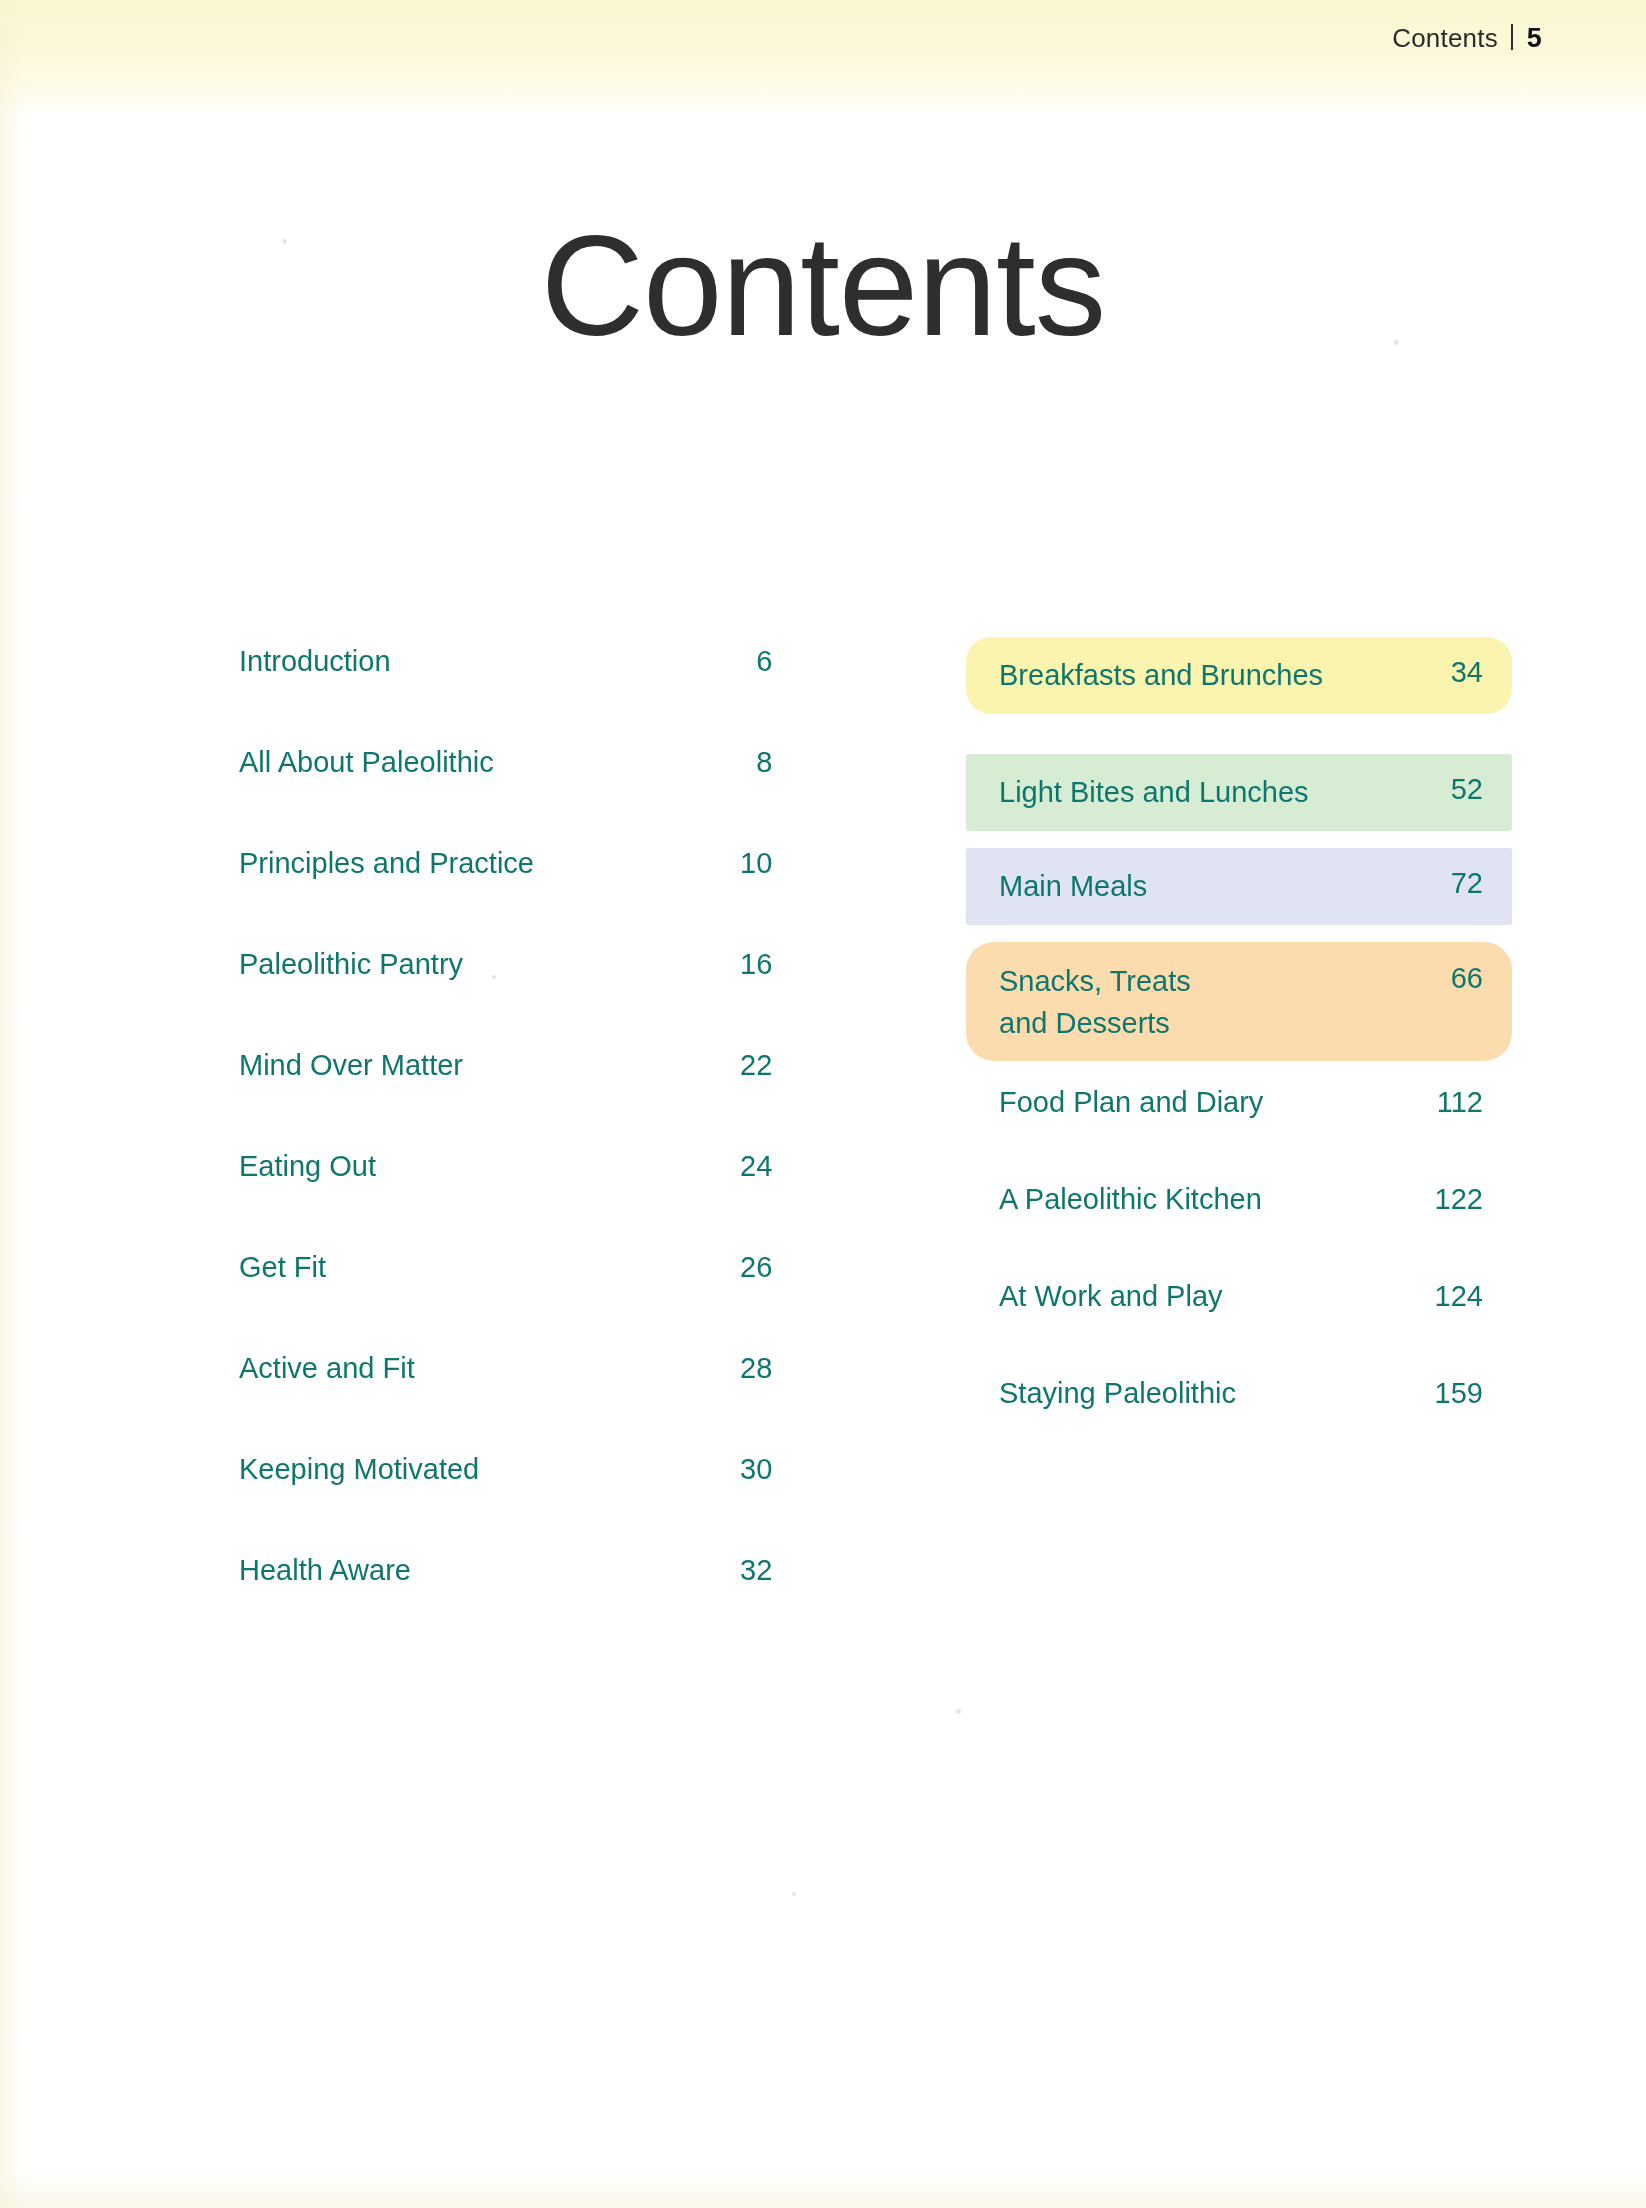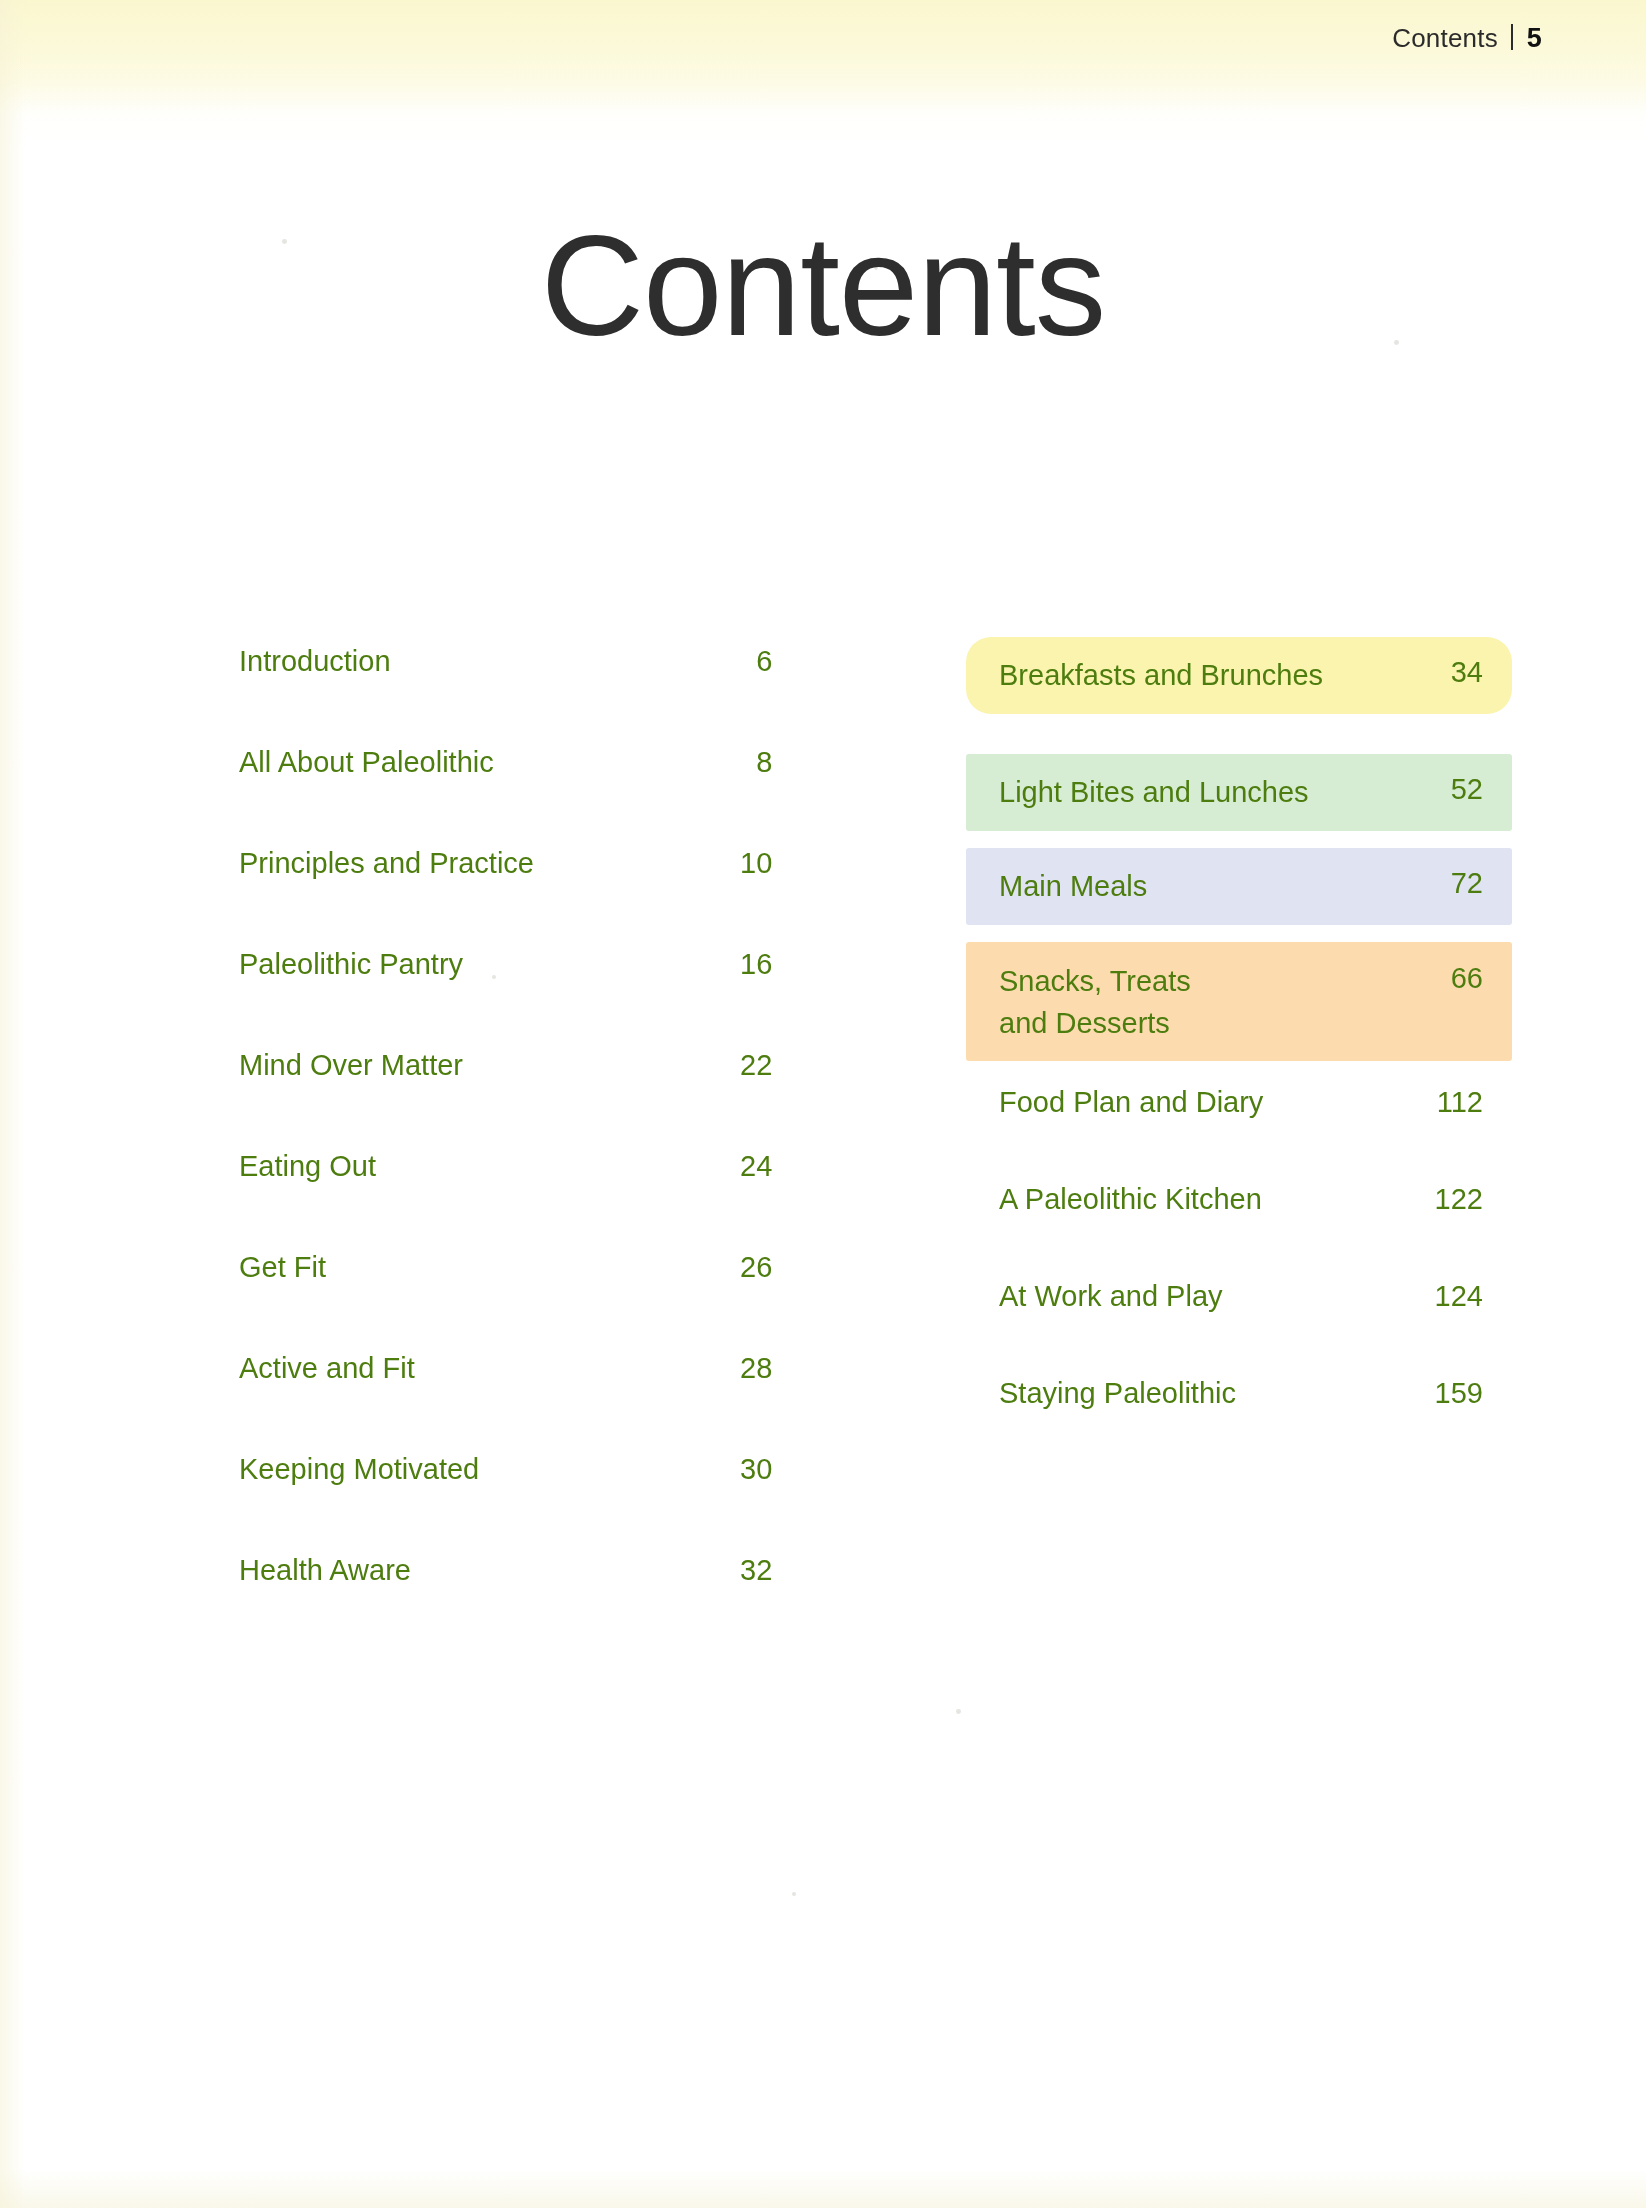--- a/index.html
+++ b/index.html
@@ -112,21 +112,21 @@
   .col-left  { left: 239px;  width: 541px; }
   .col-right { left: 966px; width: 546px; }
 
   
   .entry {
     display: flex;
     align-items: baseline;
     justify-content: space-between;
     font-size: 29px;
     line-height: 1.25;
-    color: #4d7c0f;
+    color: #0f766e;
     height: 101px;
     box-sizing: border-box;
     padding-top: 5.8px;
   }
   .entry .title { white-space: nowrap; }
   .entry .page-no {
     font-size: 29px;
     text-align: right;
     min-width: 68px;
     white-space: nowrap;
@@ -236,21 +236,21 @@
           <span class="page-no">34</span>
         </div>
         <div class="entry block" style="background: rgb(214, 236, 211); margin-top: 40px;">
           <span class="title">Light Bites and Lunches</span>
           <span class="page-no">52</span>
         </div>
         <div class="entry block" style="background: rgb(223, 227, 242);">
           <span class="title">Main Meals</span>
           <span class="page-no">72</span>
         </div>
-        <div class="entry block" style="background: rgb(252, 220, 174);">
+        <div class="entry block" style="background: rgb(252, 220, 174); border-radius: 28px;">
           <span class="title">Snacks, Treats
 and Desserts</span>
           <span class="page-no">66</span>
         </div>
         <div class="entry plain">
           <span class="title">Food Plan and Diary</span>
           <span class="page-no">112</span>
         </div>
         <div class="entry plain">
           <span class="title">A Paleolithic Kitchen</span>

